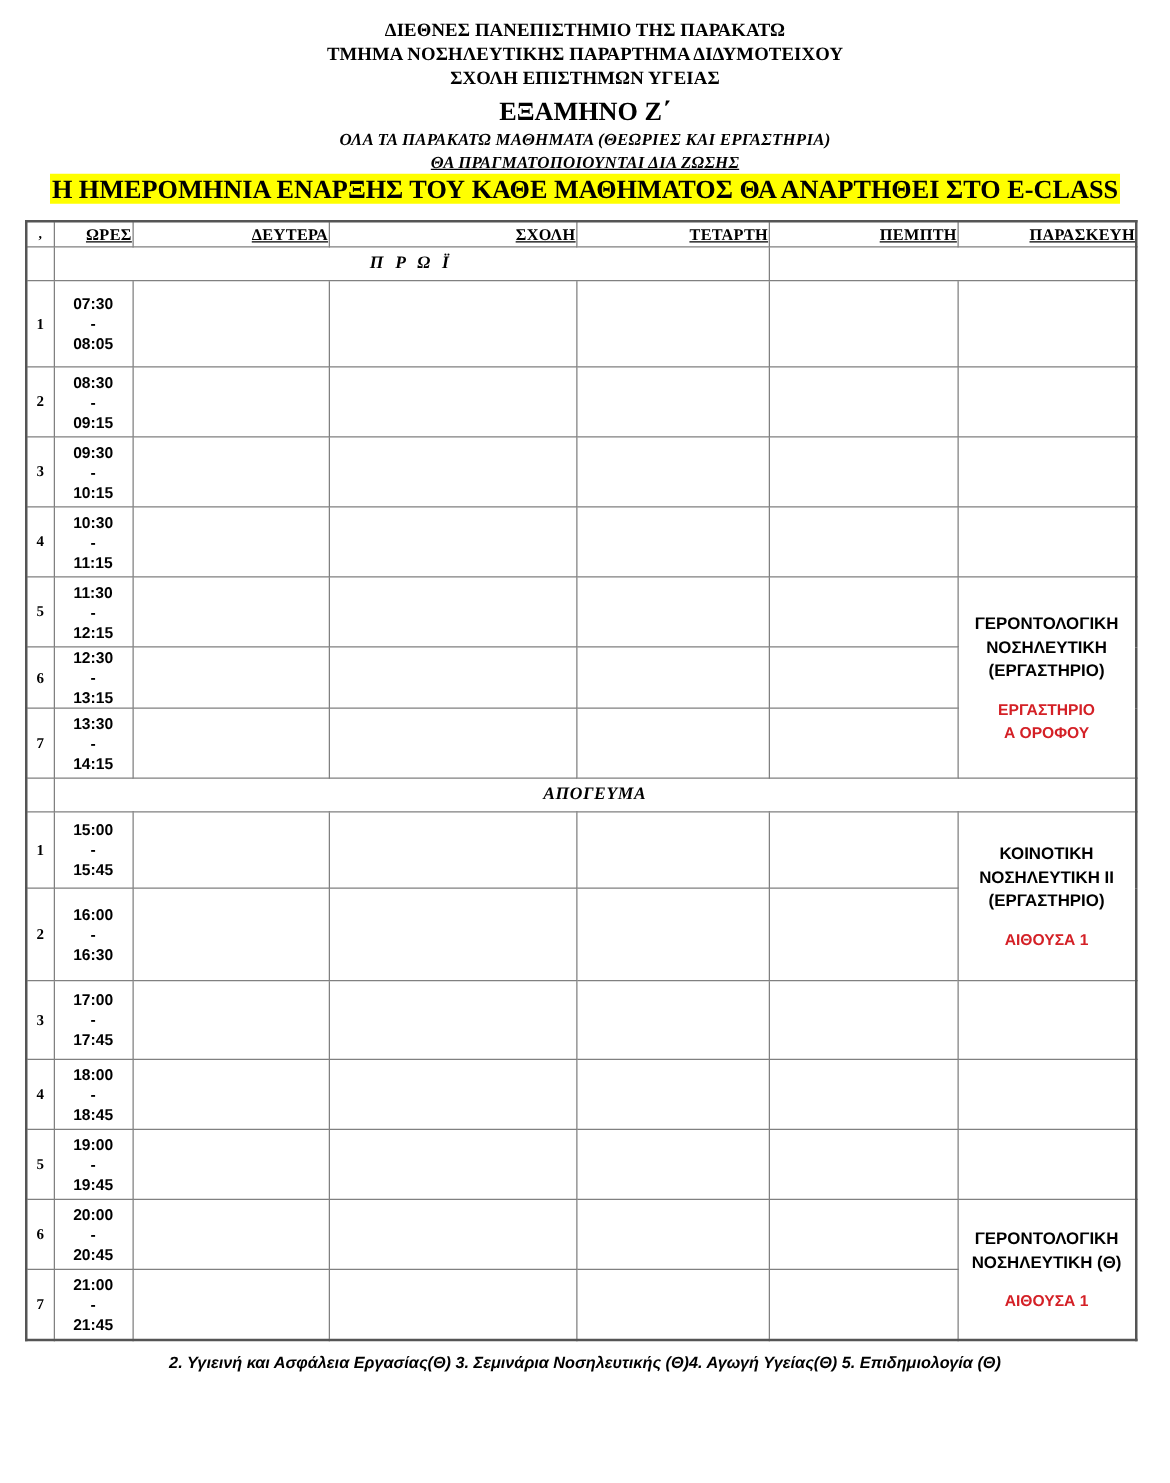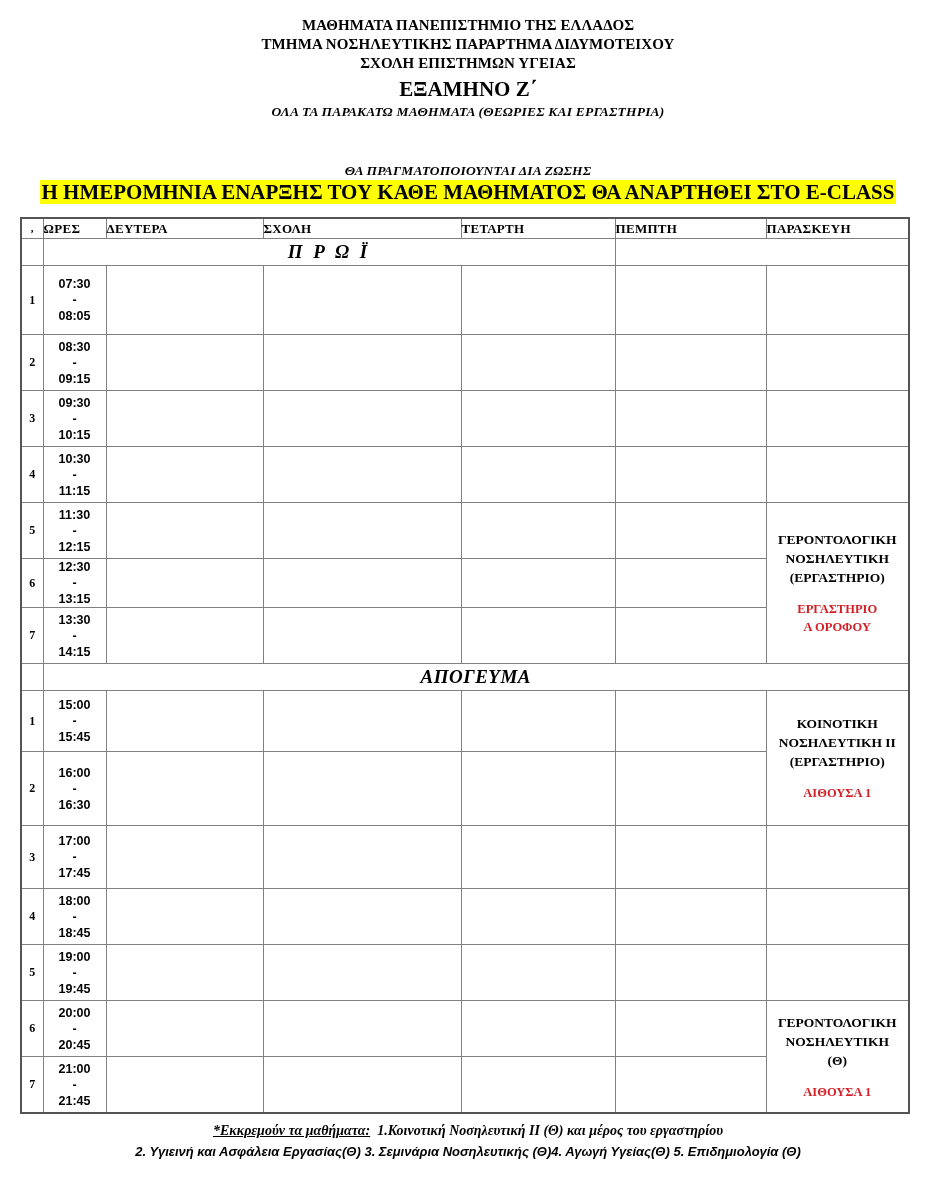--- a/index.html
+++ b/index.html
@@ -43,21 +43,21 @@
     margin-top: 3px;
   }
   .italic-note {
     font-style: italic;
     font-weight: bold;
     font-size: 13.5px;
     line-height: 18px;
     letter-spacing: 0.2px;
   }
   .italic-note.underlined {
-    margin-top: 41px;
+    text-decoration: underline;
   }
   .highlight-line {
     margin-top: 2px;
     font-weight: bold;
     font-size: 21px;
     line-height: 21px;
   }
   .highlight-line span.hl {
     background: #ffff00;
     padding: 0 2px;
@@ -84,34 +84,35 @@
     border: 2px solid #555555;
   }
 
   thead th {
     background: #c9c9c9;
     border: 1px solid #4d4d4d;
     font-weight: bold;
     font-size: 13px;
     height: 19px;
     line-height: 19px;
-    text-align: left;
+    text-align: right;
+    text-decoration: underline;
     letter-spacing: 0.3px;
   }
   thead th.idx-head {
     text-decoration: none;
     font-size: 11px;
     text-align: center;
   }
 
   .daypart-row td {
     height: 26px;
     font-style: italic;
     font-weight: bold;
-    font-size: 19px;
+    font-size: 14px;
     text-align: center;
     letter-spacing: 0.5px;
     margin-top: 47px;
   }
   .daypart-row td.proi-cell {
     text-align: center;
   }
   .proi-text {
     letter-spacing: 3px;
   }
@@ -133,21 +134,21 @@
     line-height: 16px;
     font-family: "Liberation Sans", "DejaVu Sans", sans-serif;
     padding: 1px 0;
   }
   td.hours .t { display: block; }
   td.hours .dash { display: block; }
 
   td.day { }
 
   .course {
-    font-family: Liberation Serif, serif;
+    font-family: Liberation Sans, sans-serif;
     text-align: center;
     padding: 4px 10px;
   }
   .course .title {
     font-weight: bold;
     font-size: 13.5px;
     line-height: 19px;
     color: #000000;
   }
   .course .room {
@@ -177,21 +178,21 @@
     font-style: italic;
     font-weight: bold;
   }
 </style>
 </head>
 <body>
 
 <div class="page">
 
   <div class="header">
-    <div class="line">ΜΑΘΗΜΑΤΑ ΠΑΝΕΠΙΣΤΗΜΙΟ ΤΗΣ ΕΛΛΑΔΟΣ</div>
+    <div class="line">ΔΙΕΘΝΕΣ ΠΑΝΕΠΙΣΤΗΜΙΟ ΤΗΣ ΠΑΡΑΚΑΤΩ</div>
     <div class="line">ΤΜΗΜΑ ΝΟΣΗΛΕΥΤΙΚΗΣ ΠΑΡΑΡΤΗΜΑ ΔΙΔΥΜΟΤΕΙΧΟΥ</div>
     <div class="line">ΣΧΟΛΗ ΕΠΙΣΤΗΜΩΝ ΥΓΕΙΑΣ</div>
     <div class="semester">ΕΞΑΜΗΝΟ Ζ΄</div>
     <div class="italic-note">ΟΛΑ ΤΑ ΠΑΡΑΚΑΤΩ ΜΑΘΗΜΑΤΑ (ΘΕΩΡΙΕΣ ΚΑΙ ΕΡΓΑΣΤΗΡΙΑ)</div>
     <div class="italic-note underlined">ΘΑ ΠΡΑΓΜΑΤΟΠΟΙΟΥΝΤΑΙ ΔΙΑ ΖΩΣΗΣ</div>
     <div class="highlight-line"><span class="hl">Η ΗΜΕΡΟΜΗΝΙΑ ΕΝΑΡΞΗΣ ΤΟΥ ΚΑΘΕ ΜΑΘΗΜΑΤΟΣ ΘΑ ΑΝΑΡΤΗΘΕΙ ΣΤΟ E-CLASS</span></div>
   </div>
 
   <div class="table-wrap">
     <table class="schedule">
@@ -439,17 +440,16 @@
           <td class="day"></td>
           <td class="day"></td>
           <td class="day"></td>
         </tr>
 
       </tbody>
     </table>
   </div>
 
   <div class="footer">
-    <div><span class="lbl">*Εκκρεμούν τα μαθήματα:</span>&nbsp;&nbsp;<span>1.Κοινοτική Νοσηλευτική ΙΙ (Θ) και μέρος του εργαστηρίου</span></div>
     <div class="l2">2. Υγιεινή και Ασφάλεια Εργασίας(Θ)  3. Σεμινάρια Νοσηλευτικής  (Θ)4. Αγωγή Υγείας(Θ) 5. Επιδημιολογία (Θ)</div>
   </div>
 
 </div>
 
 </body></html>

